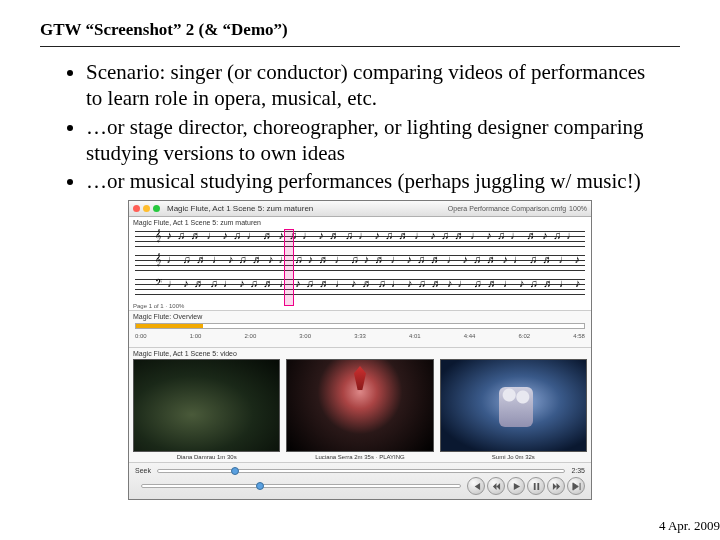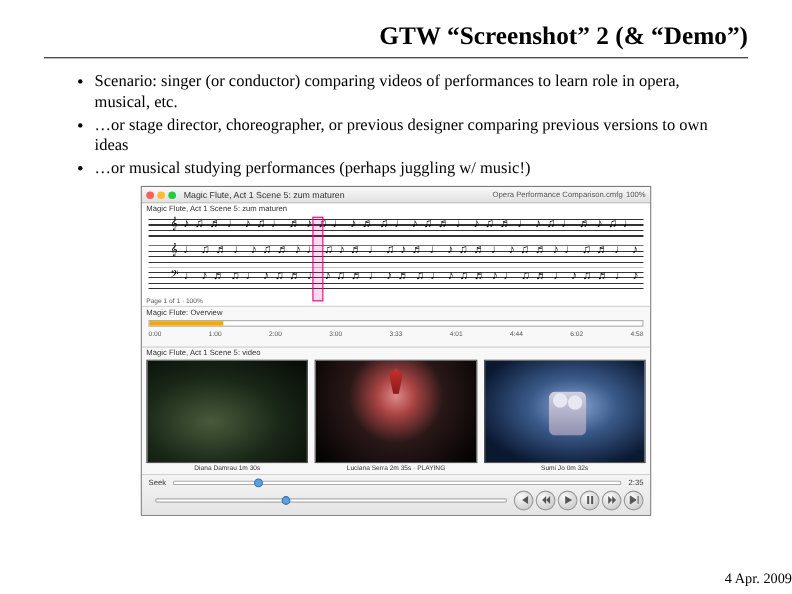--- a/index.html
+++ b/index.html
@@ -6,32 +6,32 @@
   body {
     width: 720px;
     height: 540px;
     background: #fff;
     font-family: "Times New Roman", Times, serif;
     color: #000;
     padding: 20px 40px 6px 40px;
     position: relative;
   }
   .title {
-    font-size: 23px;
-    text-align: right;
+    font-size: 17px;
+    text-align: left;
     margin-bottom: 6px;
   }
   .rule {
     border: none;
     border-top: 1px solid #222;
     margin-bottom: 12px;
   }
   .bullets {
     padding-left: 46px;
-    font-size: 15px;
+    font-size: 21px;
     line-height: 1.25;
   }
   .bullets li { margin-bottom: 2px; list-style: disc; padding-right: 14px; }
   .screenshot-box {
     width: 464px;
     height: 300px;
     margin: 6px auto 0 auto;
     border: 1px solid #7a7a7a;
     background: #f0f0f0;
     display: flex;
@@ -233,21 +233,21 @@
   }
 </style>
 </head>
 <body>
 
 <h1 class="title">GTW “Screenshot” 2 (&amp; “Demo”)</h1>
 <hr class="rule">
 
 <ul class="bullets">
   <li>Scenario: singer (or conductor) comparing videos of performances to learn role in opera, musical, etc.</li>
-  <li>…or stage director, choreographer, or previous designer comparing previous versions to own ideas</li>
+  <li>…or stage director, choreographer, or lighting designer comparing studying versions to own ideas</li>
   <li>…or musical studying performances (perhaps juggling w/ music!)</li>
 </ul>
 
 <div class="screenshot-box">
 
   <div class="titlebar">
     <span class="traffic tr"></span>
     <span class="traffic ty"></span>
     <span class="traffic tg"></span>
     <span class="titlebar-text">Magic Flute, Act 1 Scene 5: zum maturen</span>

